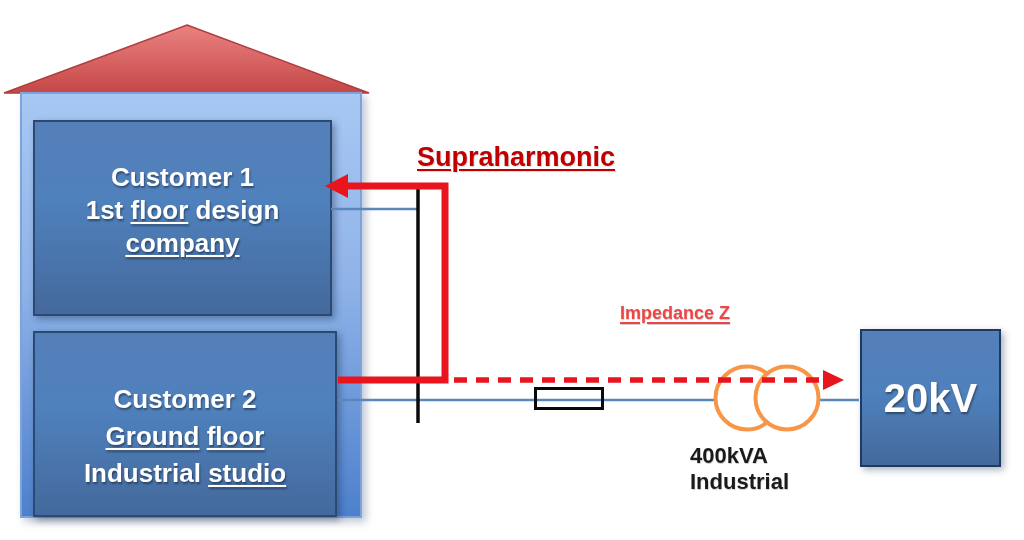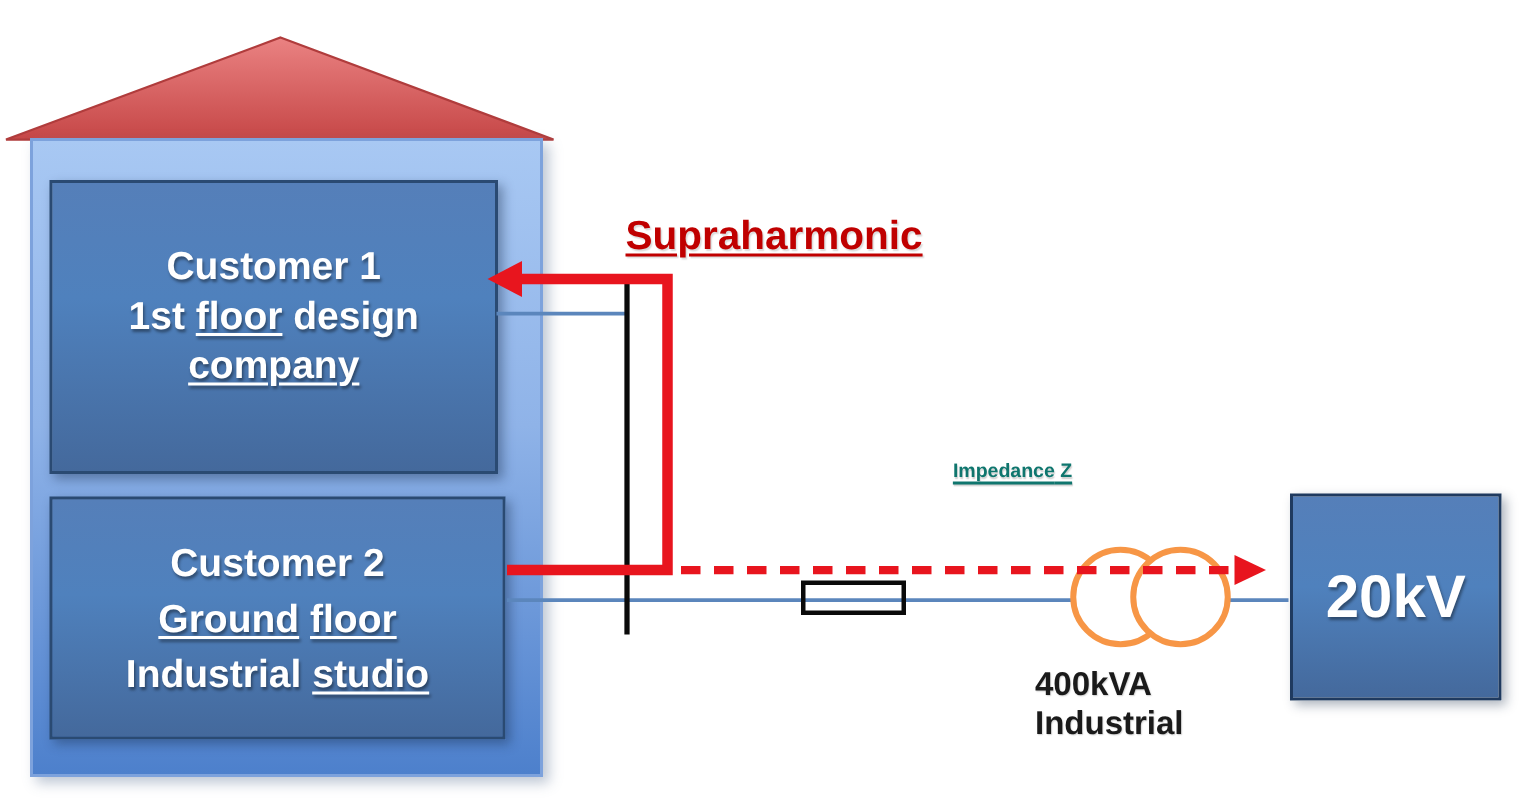--- a/index.html
+++ b/index.html
@@ -20,41 +20,41 @@
   }
   .cust-box{
     position:absolute;
     background:linear-gradient(180deg,#557fb9 0%,#4f81bd 40%,#44699c 100%);
     border:2px solid #2a4a72;
     box-shadow:3px 3px 7px rgba(20,40,70,.4);
     color:#ffffff;font-weight:bold;font-size:26px;text-align:center;
     text-shadow:1px 2px 2px rgba(0,0,0,.4);
   }
   .cust1{left:11px;top:26px;width:295px;height:153px;padding-top:39px;line-height:33px;}
-  .cust2{left:11px;top:237px;width:300px;height:134px;padding-top:24px;line-height:37px;}
+  .cust2{left:11px;top:237px;width:300px;height:134px;padding-top:48px;line-height:37px;}
 
   
   .grid-box{
     position:absolute;left:860px;top:329px;width:137px;height:134px;z-index:2;
     background:linear-gradient(180deg,#557fb9 0%,#4f81bd 45%,#44699c 100%);
     border:2.5px solid #1f3a5f;
     box-shadow:3px 3px 7px rgba(20,40,70,.35);
     color:#ffffff;font-weight:bold;font-size:40px;text-align:center;line-height:134px;
     text-shadow:1px 2px 2px rgba(0,0,0,.4);
   }
 
   
   .supra-title{
     position:absolute;left:417px;top:142px;z-index:4;white-space:nowrap;
     color:#c00000;font-weight:bold;font-size:27px;
     text-shadow:1px 1px 1px rgba(0,0,0,.15);
   }
   .impedance-note{
     position:absolute;left:525px;top:302px;width:300px;z-index:4;
-    color:#0f766e;font-weight:bold;font-size:13px;line-height:23px;text-align:center;
+    color:#ef4444;font-weight:bold;font-size:18px;line-height:23px;text-align:center;
     text-shadow:0.5px 1px 1px rgba(0,0,0,.2);
   }
   .transformer-label{
     position:absolute;left:690px;top:443px;width:160px;z-index:4;
     color:#1a1a1a;font-weight:bold;font-size:22px;line-height:26px;text-align:left;
     text-shadow:0.5px 1px 1px rgba(0,0,0,.2);
   }
 
   
   .u{

